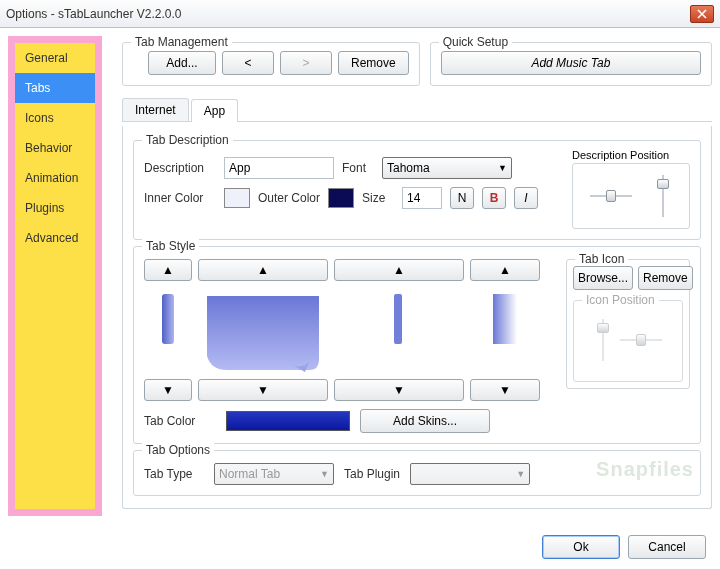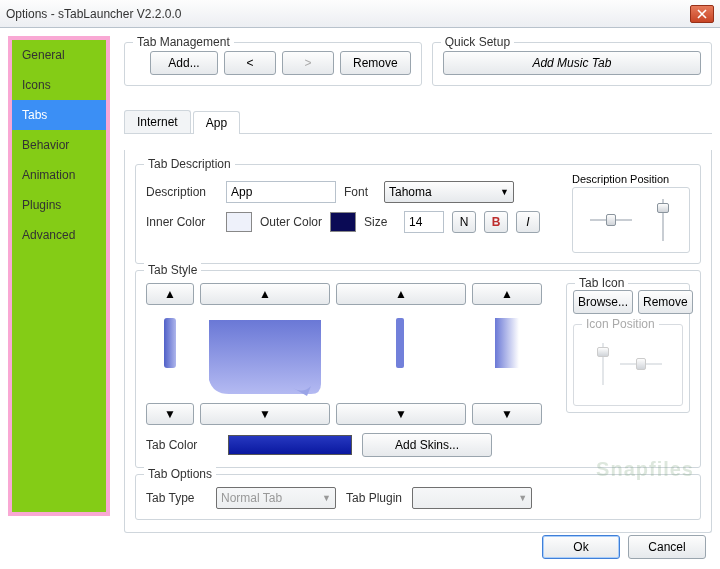--- a/index.html
+++ b/index.html
@@ -8,26 +8,26 @@
 
 .titlebar { height: 28px; background: linear-gradient(#fdfdfd,#eceef2); border-bottom: 1px solid #b8c2cc; display: flex; align-items: center; padding: 0 6px; gap: 38px; }
 .titlebar-text { flex: 1; color: #333; }
 .close-btn { width: 24px; height: 18px; background: linear-gradient(#e67a5a,#c74425); border: 1px solid #963018; border-radius: 2px; display: flex; align-items: center; justify-content: center; color: #fff; font-weight: bold; cursor: pointer; }
 
 
 .frame { position: absolute; top: 28px; left: 0; right: 0; bottom: 0; padding: 8px; }
 .body-flex { display: flex; height: 480px; }
 
 
-.sidebar { width: 102px; border: 4px solid #f9a8d4; background: #84cc16; }
+.sidebar { width: 94px; border: 7px solid #f9a8d4; background: #fde047; }
 .sidebar-item { padding: 8px 10px; cursor: pointer; color: #333; }
 .sidebar-item.selected { background: #3b8ff5; color: #fff; }
 
 
-.right { flex: 1; margin-left: 14px; display: flex; flex-direction: column; gap: 16px; }
+.right { flex: 1; margin-left: 20px; display: flex; flex-direction: column; gap: 4px; }
 
 
 .group { border: 1px solid #cfd6dc; border-radius: 3px; padding: 8px 10px 10px; position: relative; margin-top: 6px; }
 .group-title { position: absolute; top: -8px; left: 8px; background: #fff; padding: 0 4px; color: #333; }
 
 
 .top-row { display: flex; gap: 10px; }
 .top-row .group { flex: 1; }
 
 
@@ -113,22 +113,22 @@
         <path d="M1 1 L9 9 M9 1 L1 9" stroke="#fff" stroke-width="1.6"></path>
       </svg>
   </div>
 </div>
 
 <div class="frame">
   <div class="body-flex">
 
     <div class="sidebar">
       <div class="sidebar-item">General</div>
+      <div class="sidebar-item selected">Tabs</div>
       <div class="sidebar-item">Icons</div>
-      <div class="sidebar-item selected">Tabs</div>
       <div class="sidebar-item">Behavior</div>
       <div class="sidebar-item">Animation</div>
       <div class="sidebar-item">Plugins</div>
       <div class="sidebar-item">Advanced</div>
     </div>
 
     <div class="right">
       <div class="top-row">
         <div class="group">
           <span class="group-title">Tab Management</span>

